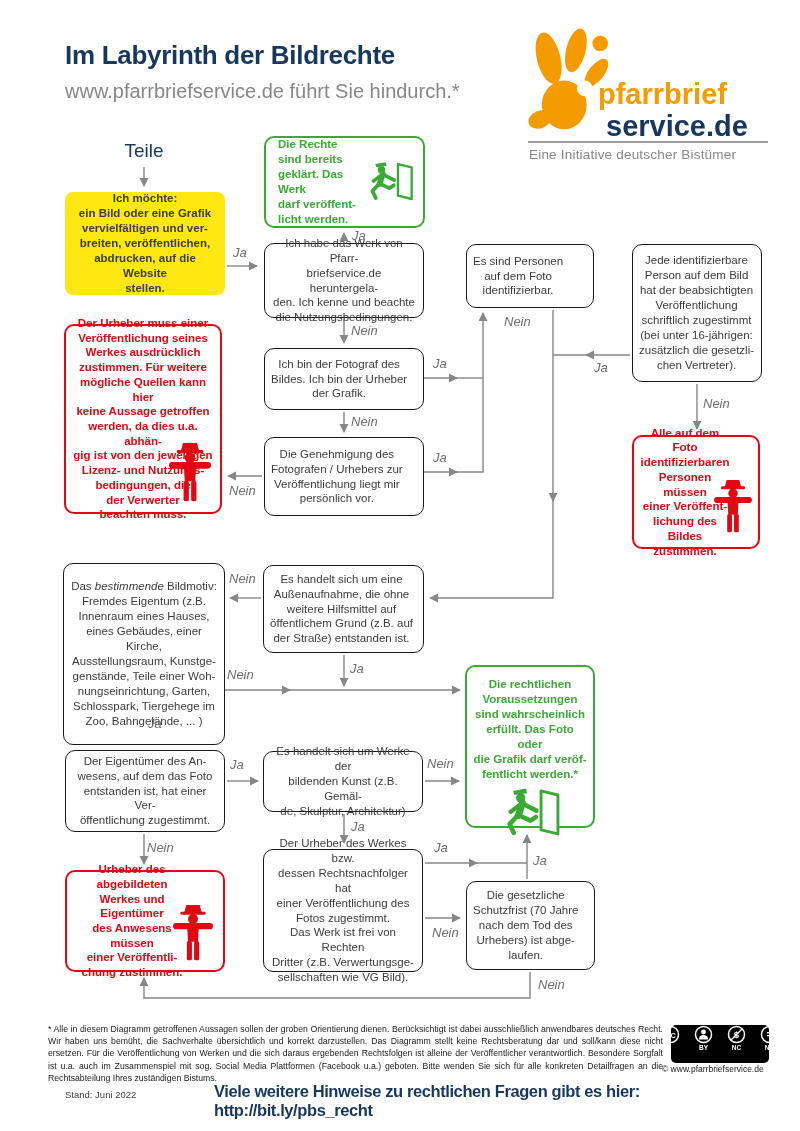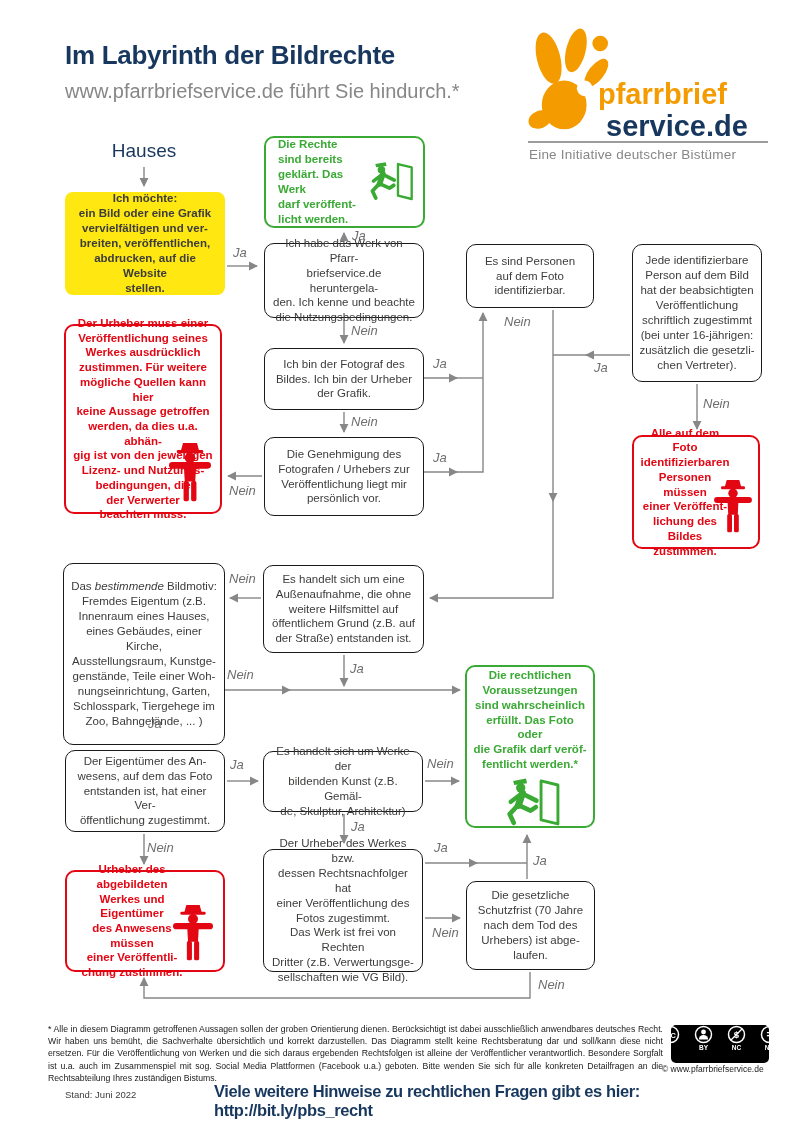--- a/index.html
+++ b/index.html
@@ -11,21 +11,21 @@
   
   .logo-word1{position:absolute;left:598px;top:80px;font-size:29px;font-weight:bold;color:#f49b00;line-height:1;}
   .logo-word2{position:absolute;left:606px;top:112px;font-size:29px;font-weight:bold;color:#17375e;line-height:1;}
   .logo-rule{position:absolute;left:528px;top:141px;width:240px;height:1.5px;background:#9d9d9c;}
   .logo-tag{position:absolute;left:529px;top:147px;font-size:13.5px;color:#878787;letter-spacing:0.2px;}
   .logo-blob{position:absolute;left:527px;top:27px;width:88px;height:112px;color:#f49b00;}
   
   .start-label{position:absolute;left:104px;top:140px;width:80px;text-align:center;font-size:19px;color:#17375e;}
   
   .node{position:absolute;box-sizing:border-box;background:#fff;border:1.6px solid #1a1a1a;border-radius:10px;
-        display:flex;align-items:center;justify-content:center;text-align:center;
+        display:flex;align-items:center;justify-content:flex-start;text-align:center;
         font-size:11.5px;color:#3c3c3b;line-height:1.3;padding:4px 6px;}
   .txt{white-space:pre-line;}
   .node.yellow{background:#ffe712;border:none;border-radius:8px;font-weight:bold;}
   .node.red{border:2px solid #e30613;color:#e30613;font-weight:bold;line-height:1.28;}
   .node.green{border:2px solid #3aaa35;color:#3aaa35;font-weight:bold;}
   .node.green.row{justify-content:flex-start;text-align:left;padding:6px 8px 6px 12px;gap:3px;}
   .node.green.col{flex-direction:column;padding:10px 6px 6px;}
   .icon-walk{flex-shrink:0;color:#3aaa35;}
   .icon-red{position:absolute;color:#e30613;}
   
@@ -90,21 +90,21 @@
       <circle cx="75" cy="17" r="8"></circle>
       <ellipse cx="13" cy="95" rx="12" ry="9" transform="rotate(-22 13 95)"></ellipse>
     </g>
     <circle cx="59" cy="63" r="8" fill="#ffffff"></circle>
   </svg>
   <div class="logo-word1">pfarrbrief</div>
   <div class="logo-word2">service.de</div>
   <div class="logo-rule"></div>
   <div class="logo-tag">Eine Initiative deutscher Bistümer</div>
 
-  <div class="start-label">Hauses</div>
+  <div class="start-label">Teile</div>
 
   <svg id="edges" width="800" height="1131">
     <defs>
       <marker id="arr" viewBox="0 0 10 10" refX="9" refY="5" markerWidth="6.5" markerHeight="6.5" orient="auto-start-reverse">
         <path d="M0,0 L10,5 L0,10 z" fill="#878787"></path>
       </marker>
     </defs>
     <path class="edge" d="M144,167 V186" marker-end="url(#arr)"></path>
     <path class="edge" d="M227,266 H257" marker-end="url(#arr)"></path>
     <path class="edge" d="M344,242 V233" marker-end="url(#arr)"></path>

